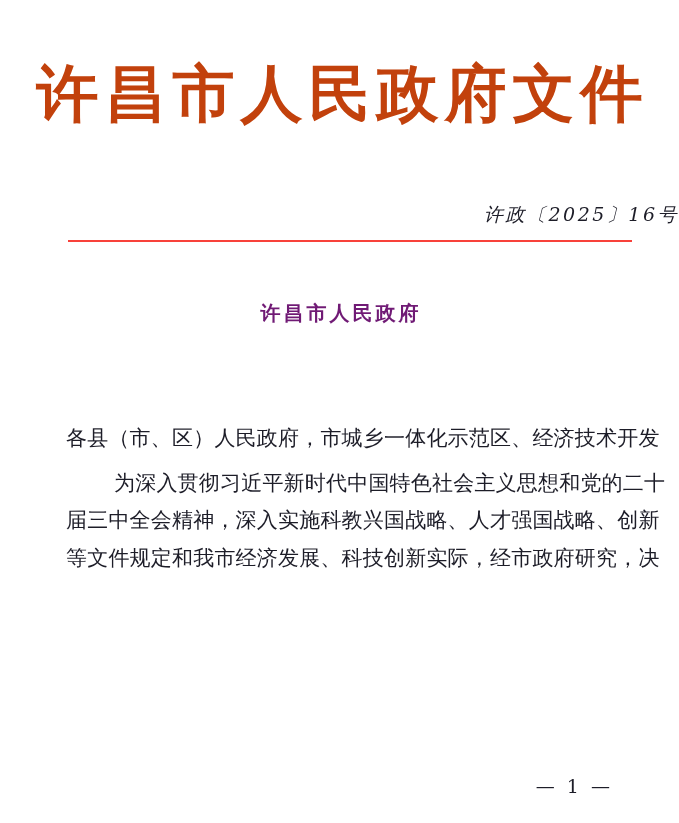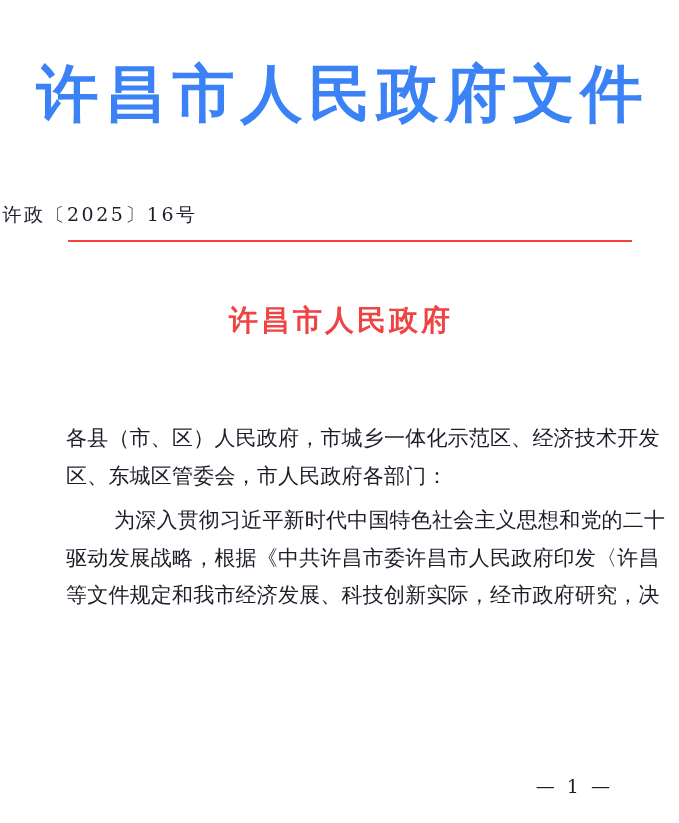--- a/index.html
+++ b/index.html
@@ -44,21 +44,22 @@
     white-space: nowrap;
     line-height: 1.35;
   }
 
   
   .doc-number-row {
     position: absolute;
     left: 0;
     right: 0;
     top: 202px;
-    text-align: left;
+    text-align: right;
+    font-style: italic;
   }
   .doc-number {
     display: inline-block;
     font-family: "DejaVu Serif", "Liberation Serif", serif;
     font-size: 19px;
     color: #1d1d28;
     letter-spacing: 2.5px;
     text-indent: 2.5px;
     white-space: nowrap;
   }
@@ -79,22 +80,22 @@
     position: absolute;
     left: 0;
     right: 0;
     top: 298px;
     text-align: center;
   }
   .title-line {
     display: block;
     font-family: "DejaVu Serif", "Liberation Serif", serif;
     font-weight: 700;
-    font-size: 29px;
-    color: #ef4444;
+    font-size: 20px;
+    color: #701a75;
     letter-spacing: 3px;
     text-indent: 3px;
     line-height: 1.55;
     white-space: nowrap;
   }
 
   
   .body-block {
     position: absolute;
     left: 66px;
@@ -133,38 +134,37 @@
     letter-spacing: 3px;
     white-space: nowrap;
   }
 </style>
 </head>
 <body>
 
 <div class="page">
 
   <div class="masthead">
-    <div class="masthead-title" style="color: #3b82f6;">许昌市人民政府文件</div>
+    <div class="masthead-title" style="color: #c2410c;">许昌市人民政府文件</div>
   </div>
 
   <div class="doc-number-row">
     <span class="doc-number">许政〔2025〕16号</span>
   </div>
 
   <div class="red-rule" style="background: rgb(248, 65, 58);"></div>
 
   <div class="title-block">
     <span class="title-line">许昌市人民政府</span>
   </div>
 
   <div class="body-block" id="body-block">
       <div class="body-line">各县（市、区）人民政府，市城乡一体化示范区、经济技术开发</div>
-      <div class="body-line">区、东城区管委会，市人民政府各部门：</div>
       <div class="body-line indent2">为深入贯彻习近平新时代中国特色社会主义思想和党的二十</div>
-      <div class="body-line">驱动发展战略，根据《中共许昌市委许昌市人民政府印发〈许昌</div>
+      <div class="body-line">届三中全会精神，深入实施科教兴国战略、人才强国战略、创新</div>
       <div class="body-line">等文件规定和我市经济发展、科技创新实际，经市政府研究，决</div>
     </div>
 
   <div class="footer">
     <span class="page-number">— 1 —</span>
   </div>
 
 </div>
 
 </body></html>

